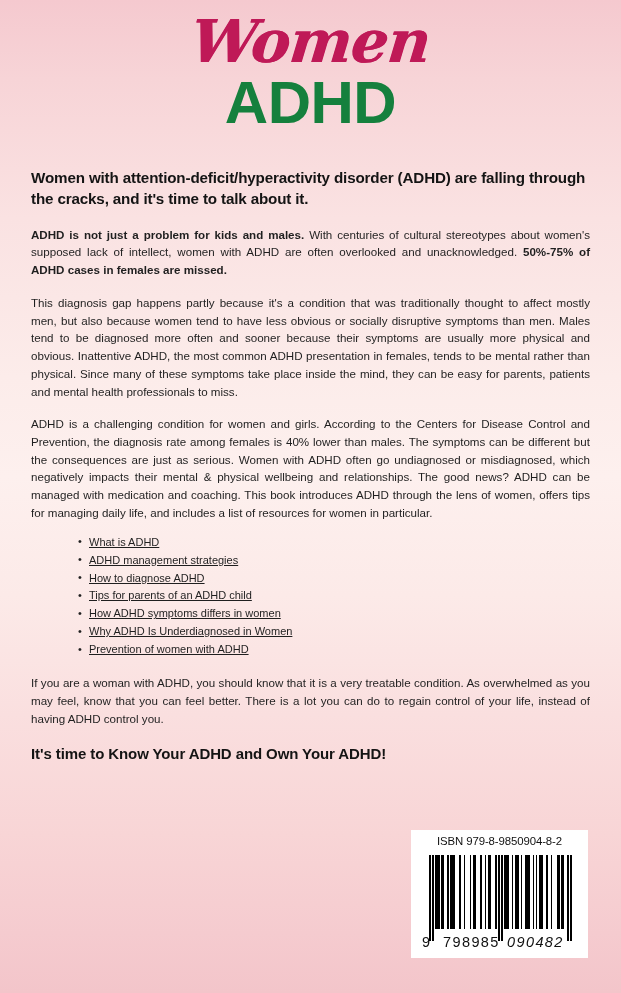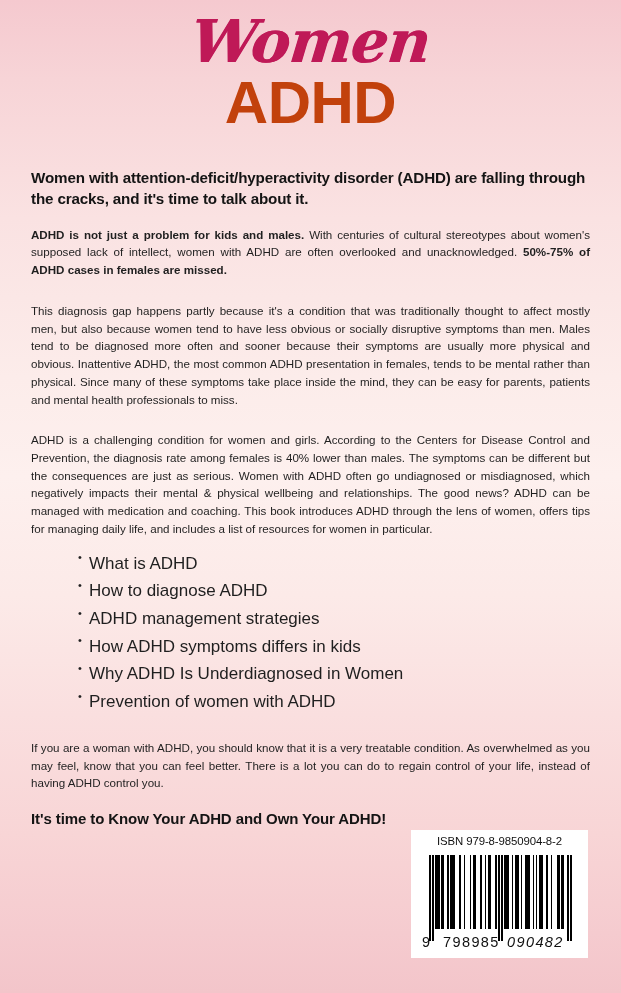--- a/index.html
+++ b/index.html
@@ -47,21 +47,21 @@
     letter-spacing:2.5px;
     color:#c01a58;
     margin-top:4px;
   }
 
   .adhd-word {
     font-family:"Liberation Sans", sans-serif;
     font-weight:700;
     font-size:60px;
     letter-spacing:-0.5px;
-    color:#c2410c;
+    color:#15803d;
     line-height:1.02;
     margin-top:2px;
   }
 
   
   .content {
     position:absolute;
     left:31px;
     right:31px;
     top:168px;
@@ -73,44 +73,45 @@
     line-height:1.37;
     letter-spacing:-0.15px;
     color:#141414;
   }
 
   p.body {
     font-size:11.6px;
     line-height:1.53;
     text-align:justify;
     color:#1f1f1f;
-    margin-top:23px;
+    margin-top:15px;
   }
   p.body b { font-weight:700; }
 
   p.tight { margin-top:16px; }
 
   .teach-head {
     font-size:12.1px;
     font-weight:700;
     margin-top:20px;
     color:#141414;
   }
 
   ul.teach {
     list-style:none;
     margin-top:12px;
     padding-left:47px;
   }
   ul.teach li {
-    font-size:17px;
+    font-size:11px;
     line-height:1.63;
     color:#1f1f1f;
     position:relative;
     padding-left:11px;
+    text-decoration:underline;
   }
   ul.teach li:before {
     content:"\2022";
     position:absolute;
     left:0;
     top:-0.5px;
     font-size:11px;
   }
 
   .cta {
@@ -180,23 +181,24 @@
 
     <p class="body tight"><b>ADHD is not just a problem for kids and males.</b><span> With centuries of cultural stereotypes about women's supposed lack of intellect, women with ADHD are often overlooked and unacknowledged. </span><b>50%-75% of ADHD cases in females are missed.</b></p>
 
     <p class="body">This diagnosis gap happens partly because it's a condition that was traditionally thought to affect mostly men, but also because women tend to have less obvious or socially disruptive symptoms than men. Males tend to be diagnosed more often and sooner because their symptoms are usually more physical and obvious. Inattentive ADHD, the most common ADHD presentation in females, tends to be mental rather than physical. Since many of these symptoms take place inside the mind, they can be easy for parents, patients and mental health professionals to miss.</p>
 
     <p class="body">ADHD is a challenging condition for women and girls. According to the Centers for Disease Control and Prevention, the diagnosis rate among females is 40% lower than males. The symptoms can be different but the consequences are just as serious. Women with ADHD often go undiagnosed or misdiagnosed, which negatively impacts their mental &amp; physical wellbeing and relationships. The good news? ADHD can be managed with medication and coaching. This book introduces ADHD through the lens of women, offers tips for managing daily life, and includes a list of resources for women in particular.</p>
 
 
     <ul class="teach">
       <li>What is ADHD</li>
+      <li>ADHD management strategies</li>
       <li>How to diagnose ADHD</li>
-      <li>ADHD management strategies</li>
-      <li>How ADHD symptoms differs in kids</li>
+      <li>Tips for parents of an ADHD child</li>
+      <li>How ADHD symptoms differs in women</li>
       <li>Why ADHD Is Underdiagnosed in Women</li>
       <li>Prevention of women with ADHD</li>
     </ul>
 
     <p class="body">If you are a woman with ADHD, you should know that it is a very treatable condition. As overwhelmed as you may feel, know that you can feel better. There is a lot you can do to regain control of your life, instead of having ADHD control you.</p>
 
     <div class="cta">It's time to Know Your ADHD and Own Your ADHD!</div>
   </div>
 
   <div class="barcode-card">

